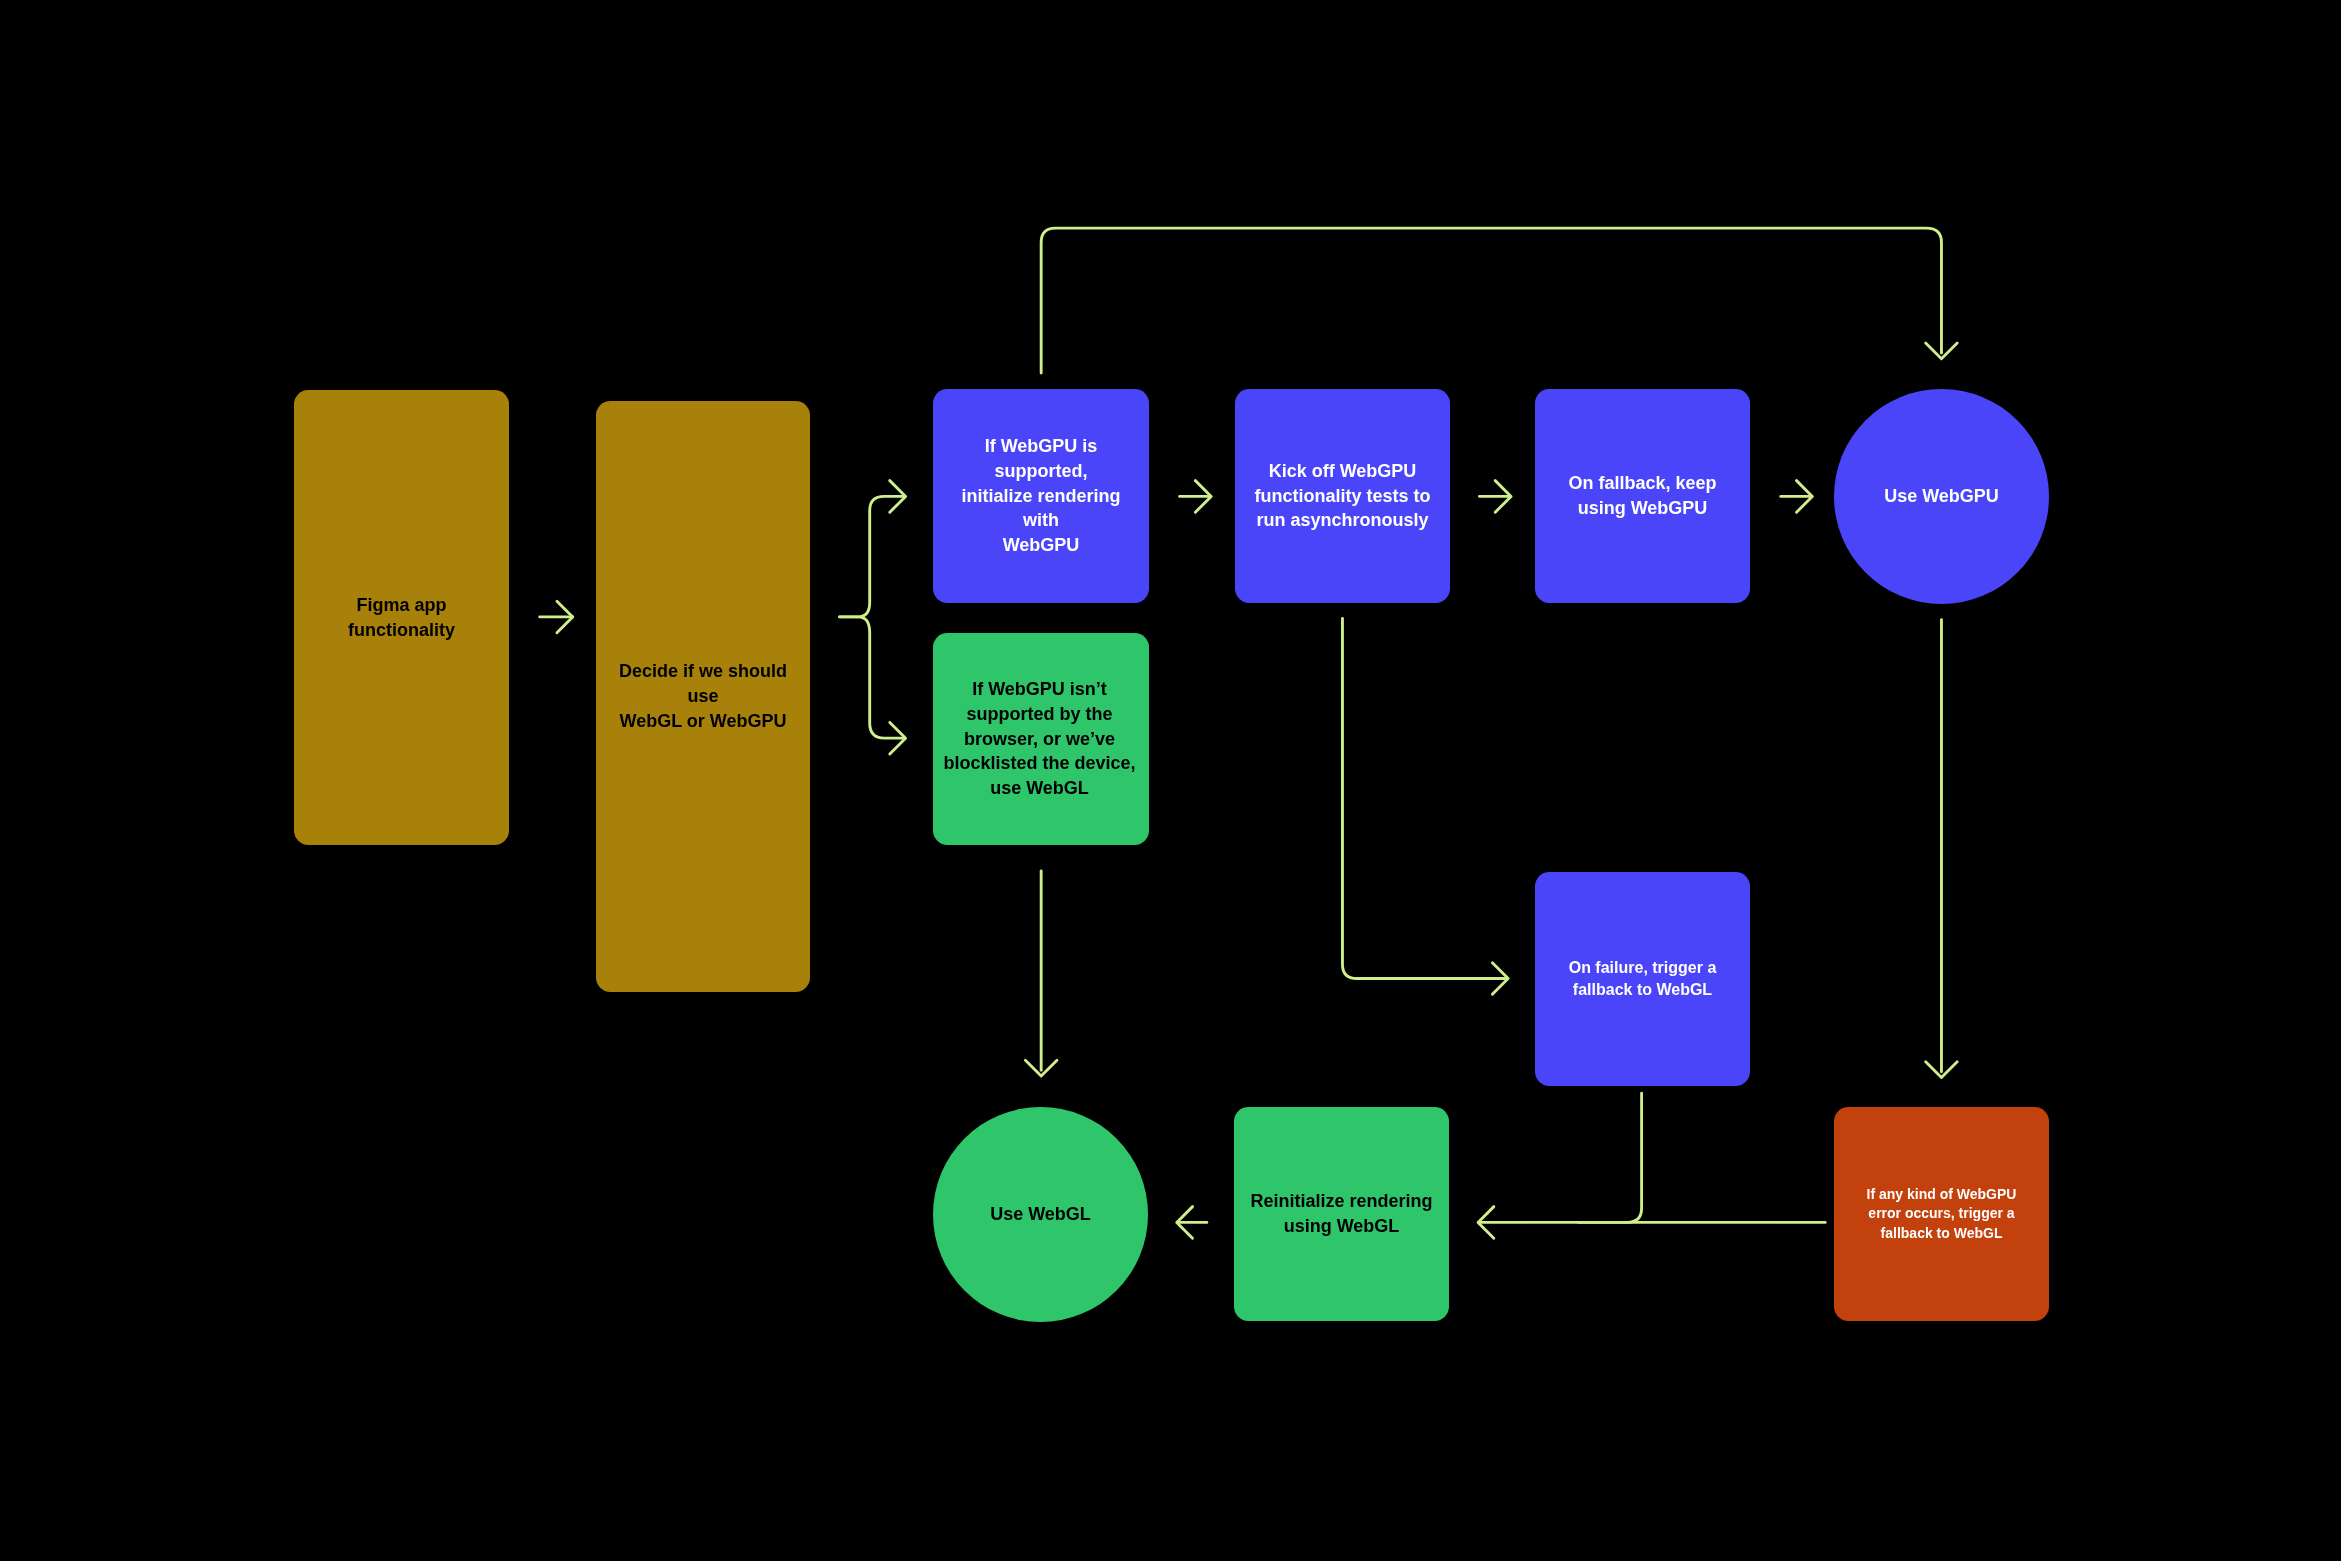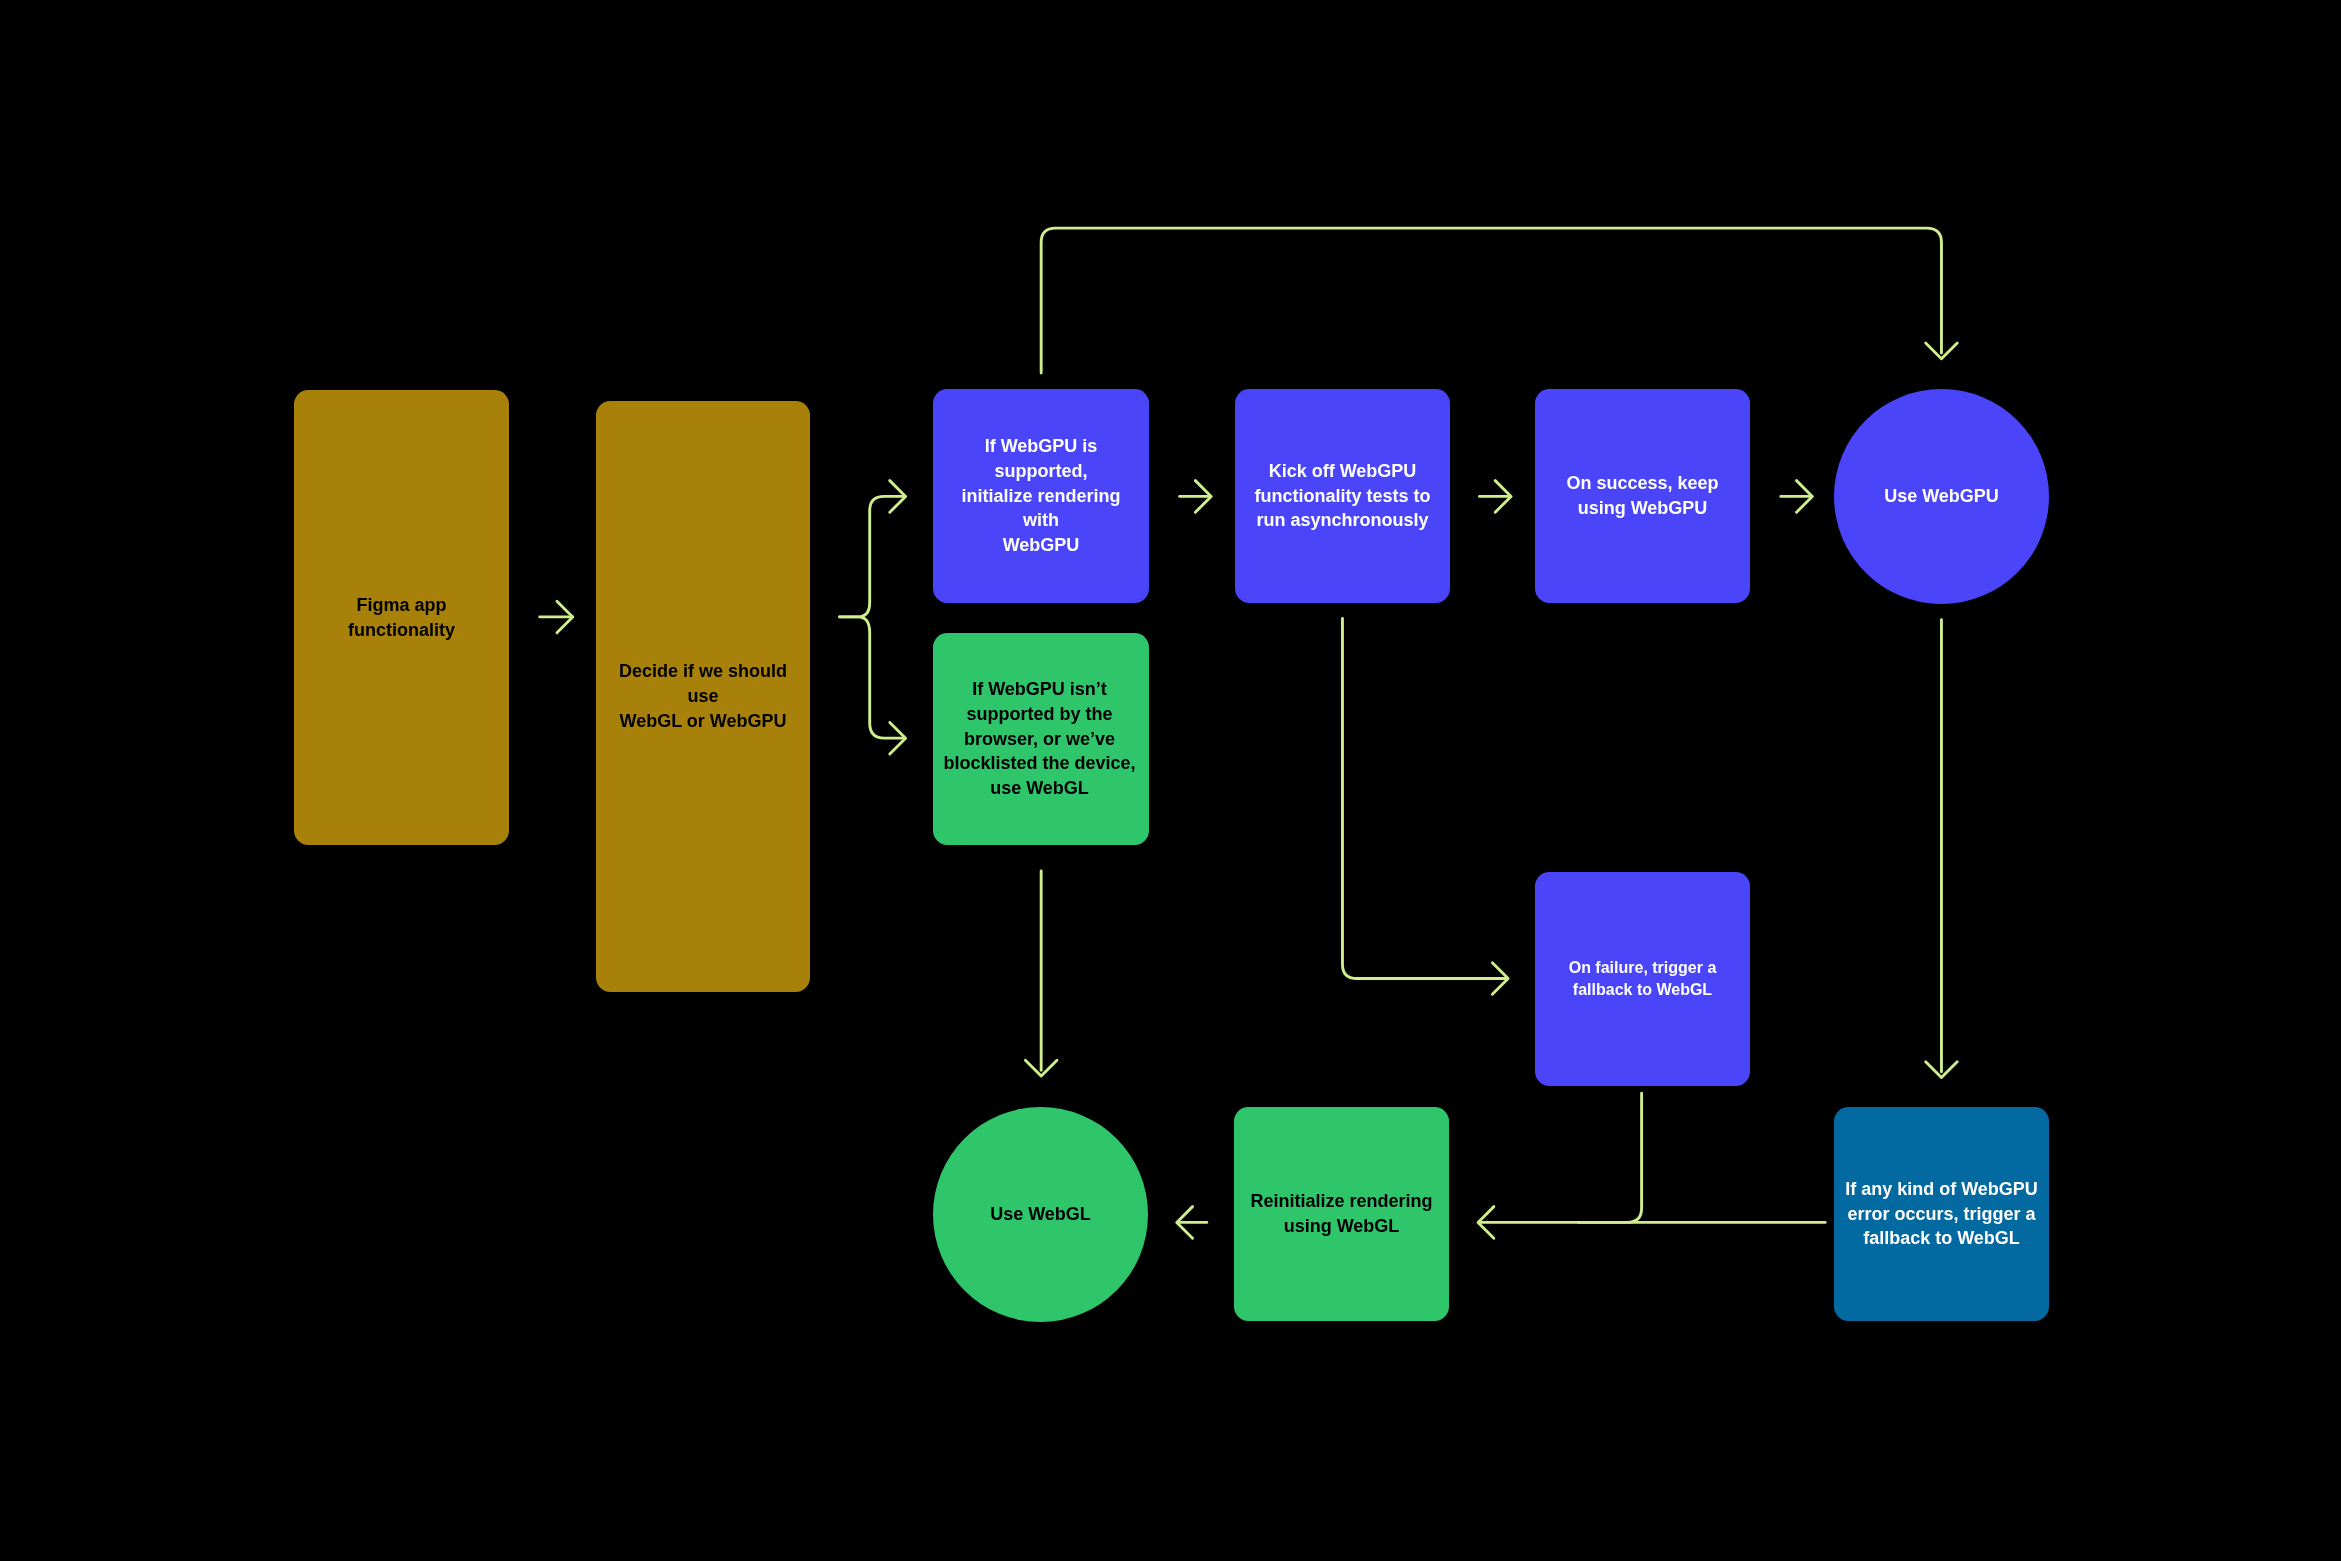--- a/index.html
+++ b/index.html
@@ -110,26 +110,26 @@
 initialize rendering with
 WebGPU</span></div>
       <div class="node rect" style="left: 933px; top: 633px; width: 216px; height: 212px; background: rgb(47, 197, 107); color: rgb(0, 0, 0); font-size: 18px; font-weight: 600; padding-left: 7px;"><span class="lbl">If WebGPU isn’t
 supported by the
 browser, or we’ve
 blocklisted the device,
 use WebGL</span></div>
       <div class="node rect" style="left: 1235px; top: 389px; width: 215px; height: 214px; background: rgb(75, 69, 250); color: rgb(255, 255, 255); font-size: 18px; font-weight: 600;"><span class="lbl">Kick off WebGPU
 functionality tests to
 run asynchronously</span></div>
-      <div class="node rect" style="left: 1535px; top: 389px; width: 215px; height: 214px; background: rgb(75, 69, 250); color: rgb(255, 255, 255); font-size: 18px; font-weight: 600;"><span class="lbl">On success, keep
+      <div class="node rect" style="left: 1535px; top: 389px; width: 215px; height: 214px; background: rgb(75, 69, 250); color: rgb(255, 255, 255); font-size: 18px; font-weight: 600;"><span class="lbl">On fallback, keep
 using WebGPU</span></div>
       <div class="node circle" style="left: 1834px; top: 389px; width: 215px; height: 215px; background: rgb(75, 69, 250); color: rgb(255, 255, 255); font-size: 18px; font-weight: 600;"><span class="lbl">Use WebGPU</span></div>
       <div class="node rect" style="left: 1535px; top: 872px; width: 215px; height: 214px; background: rgb(75, 69, 250); color: rgb(255, 255, 255); font-size: 16px; font-weight: 600;"><span class="lbl">On failure, trigger a
 fallback to WebGL</span></div>
-      <div class="node rect" style="left: 1834px; top: 1107px; width: 215px; height: 214px; background: #0369a1; color: rgb(255, 255, 255); font-size: 18px; font-weight: 600;"><span class="lbl">If any kind of WebGPU
+      <div class="node rect" style="left: 1834px; top: 1107px; width: 215px; height: 214px; background: #c2410c; color: rgb(255, 255, 255); font-size: 14px; font-weight: 600;"><span class="lbl">If any kind of WebGPU
 error occurs, trigger a
 fallback to WebGL</span></div>
       <div class="node rect" style="left: 1234px; top: 1107px; width: 215px; height: 214px; background: rgb(47, 197, 107); color: rgb(0, 0, 0); font-size: 18px; font-weight: 600;"><span class="lbl">Reinitialize rendering
 using WebGL</span></div>
       <div class="node circle" style="left: 933px; top: 1107px; width: 215px; height: 215px; background: rgb(47, 197, 107); color: rgb(0, 0, 0); font-size: 18px; font-weight: 600;"><span class="lbl">Use WebGL</span></div>
     </div>
 
 </div>
 
 

